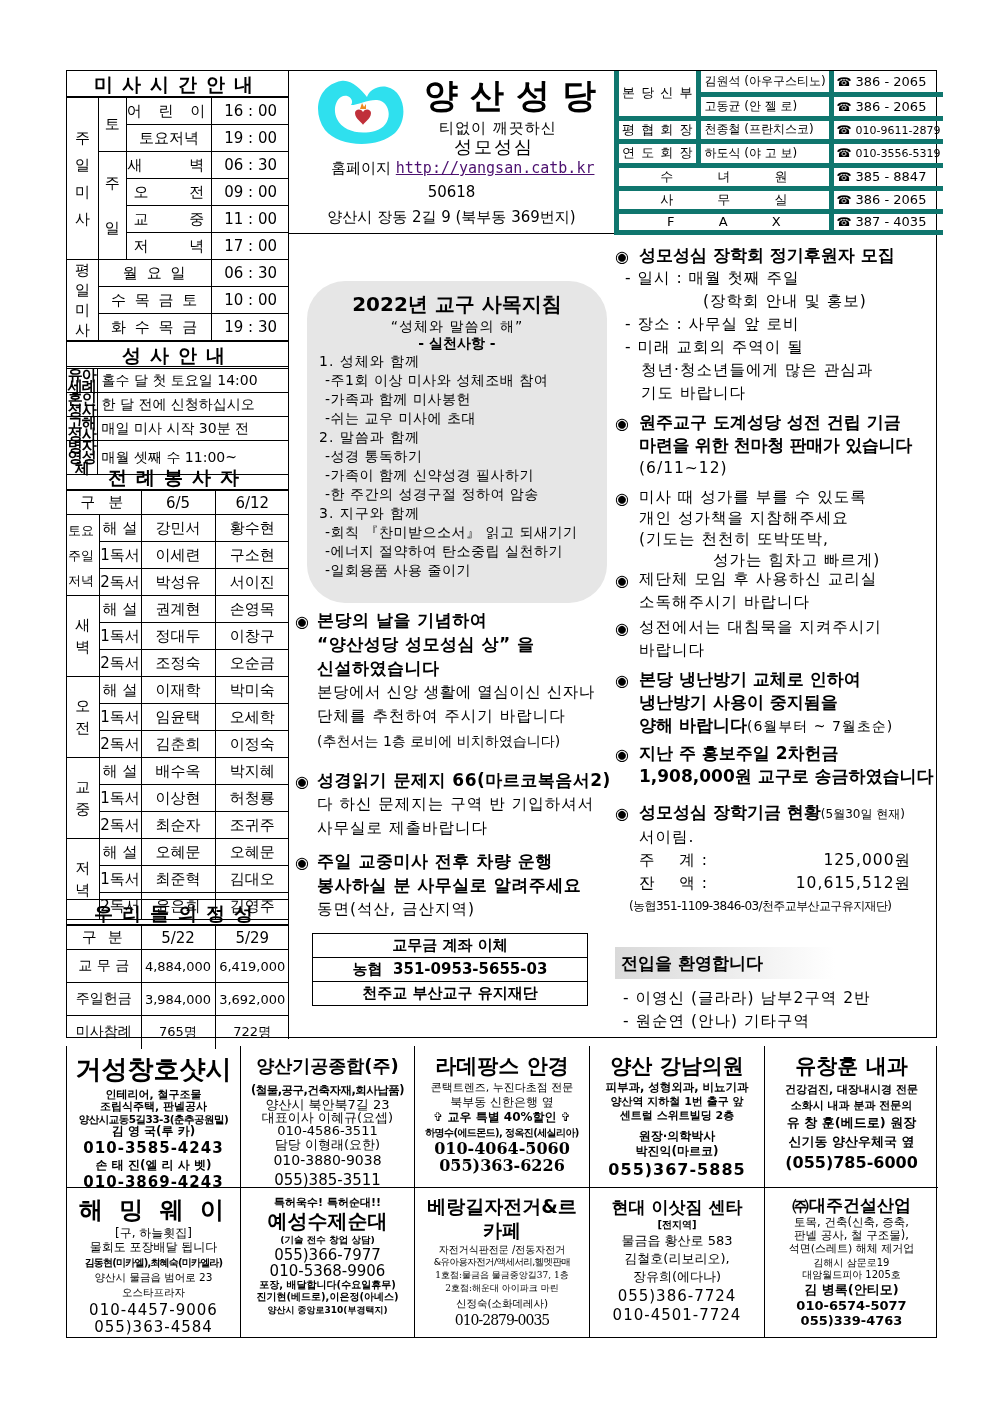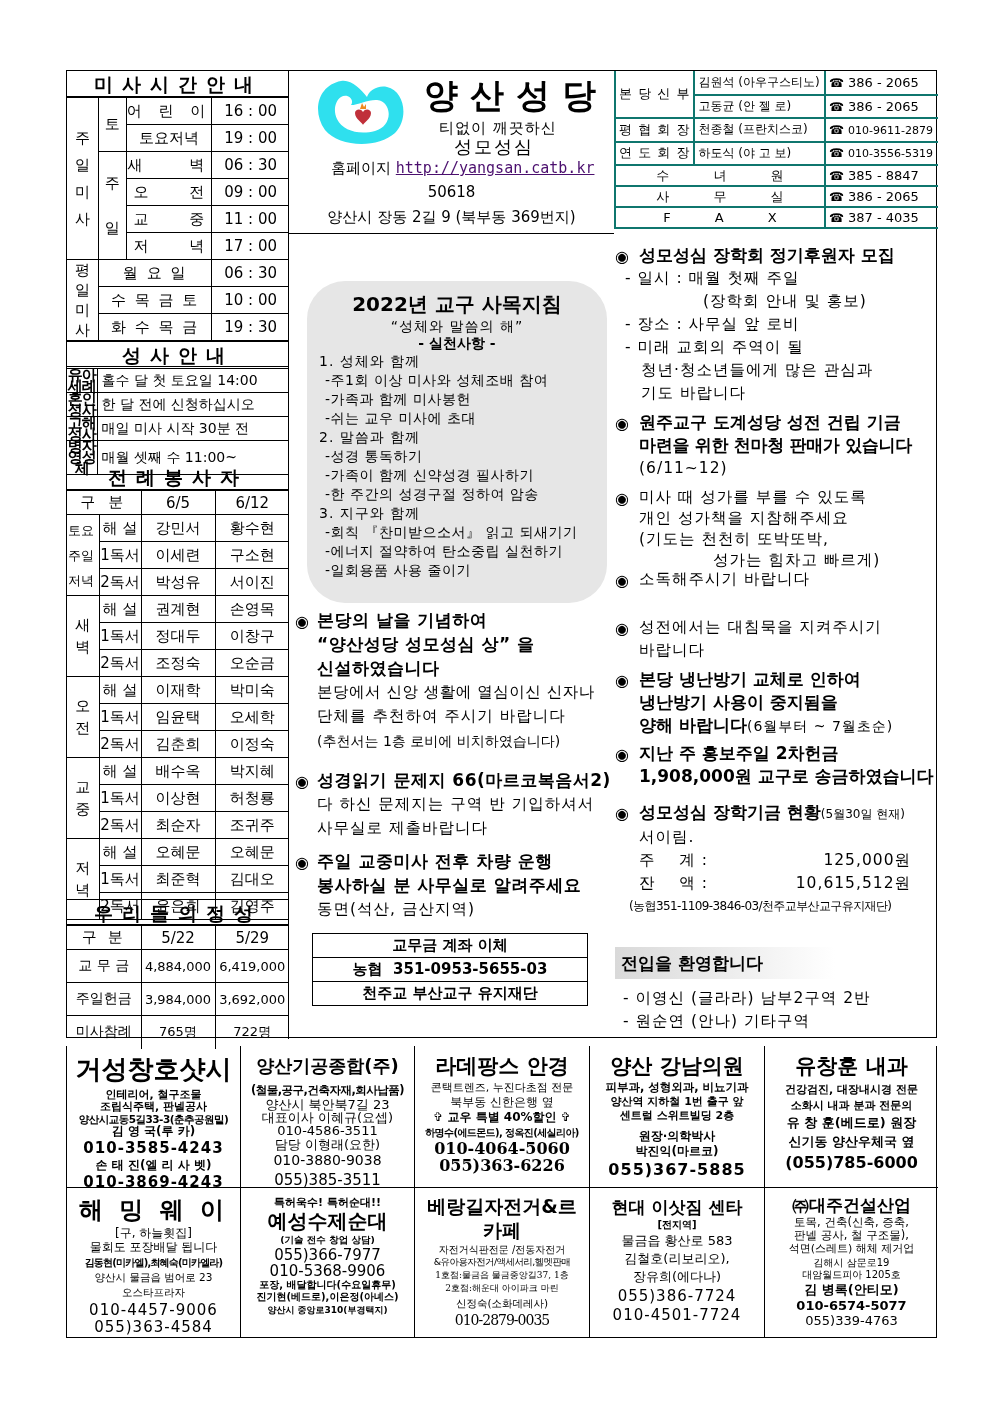--- a/index.html
+++ b/index.html
@@ -25,21 +25,21 @@
   .church-name { position: absolute; left: 135px; top: 2px; font-size: 34px; font-weight: bold; letter-spacing: 12px; }
   .subtitle1 { position: absolute; left: 150px; top: 48px; font-size: 15px; letter-spacing: 1px; }
   .subtitle2 { position: absolute; left: 165px; top: 64px; font-size: 18px; letter-spacing: 2px; }
   .homepage { position: absolute; left: 42px; top: 88px; font-size: 15px; }
   .homepage a { color: #4b0f6e; text-decoration: underline; font-family: "DejaVu Sans Mono", monospace; font-size: 15px; }
   .zip { position: absolute; left: 0; width: 325px; top: 112px; text-align: center; font-size: 15px; }
   .addr { position: absolute; left: 0; width: 325px; top: 137px; text-align: center; font-size: 15px; }
 
   
   .contact { position: absolute; left: 547px; top: 0; width: 324px; border-collapse: collapse; border-left: 1.5px solid #000; }
-  .contact td { border: 2px solid #0f766e; font-size: 13px; height: 23.5px; padding: 0 3px; white-space: nowrap; }
+  .contact td { border: 5px solid #0f766e; font-size: 13px; height: 23.5px; padding: 0 3px; white-space: nowrap; }
   .contact tr:first-child td { border-top: none; }
   .contact td:last-child { border-right: none; }
   .tel::before { content: "☎"; font-size: 12px; margin-right: 4px; }
 
   
   .pastoral { position: absolute; left: 240px; top: 210px; width: 300px; height: 322px; background: #e6e6e6; border-radius: 38px; padding: 10px 12px; }
   .pastoral .ttl { text-align: center; font-size: 20px; font-weight: bold; }
   .pastoral .sub { text-align: center; font-size: 14px; letter-spacing: 1px; line-height: 17px; }
   .pastoral .sub2 { text-align: center; font-size: 14px; font-weight: bold; line-height: 17px; }
   .pastoral .h { font-size: 14px; line-height: 21px; letter-spacing: 1px; }
@@ -449,20 +449,21 @@
       <div class="n">미사 때 성가를 부를 수 있도록</div>
       <div class="n">개인 성가책을 지참해주세요</div>
       <div class="n">(기도는 천천히 또박또박,</div>
       <div class="n" style="padding-left:74px;">성가는 힘차고 빠르게)</div>
     </div>
   </div>
 
   <div class="rnotice" style="top:497px;width:320px;">
     <span class="bullet">◉</span>
     <div style="padding-left:24px;">
+      <div class="n">제단체 모임 후 사용하신 교리실</div>
       <div class="n">소독해주시기 바랍니다</div>
     </div>
   </div>
 
   <div class="rnotice" style="top:545px;width:320px;">
     <span class="bullet">◉</span>
     <div style="padding-left:24px;">
       <div class="n">성전에서는 대침묵을 지켜주시기</div>
       <div class="n">바랍니다</div>
     </div>
@@ -597,15 +598,15 @@
   </div>
   <div class="ad" style="left:698px;top:142px;width:173px;height:150px;border-right:none;border-bottom:none;">
     <div class="name" style="font-size:17px;line-height:22px;margin-top:6px;">㈜대주건설산업</div>
     <div style="font-size:11.5px;line-height:13px;">토목, 건축(신축, 증축,</div>
     <div style="font-size:11.5px;line-height:13px;">판넬 공사, 철 구조물),</div>
     <div style="font-size:11px;line-height:13px;">석면(스레트) 해체 제거업</div>
     <div style="font-size:10px;line-height:12px;margin-top:2px;">김해시 삼문로19</div>
     <div style="font-size:10px;line-height:12px;">대암월드피아 1205호</div>
     <div style="font-size:13px;font-weight:bold;line-height:17px;">김 병록(안티모)</div>
     <div style="font-size:13px;font-weight:bold;line-height:15px;">010-6574-5077</div>
-    <div style="font-size:13px;font-weight:normal;line-height:15px;">055)339-4763</div>
+    <div style="font-size:13px;font-weight:bold;line-height:15px;">055)339-4763</div>
   </div>
 </div>
 
 </body></html>

